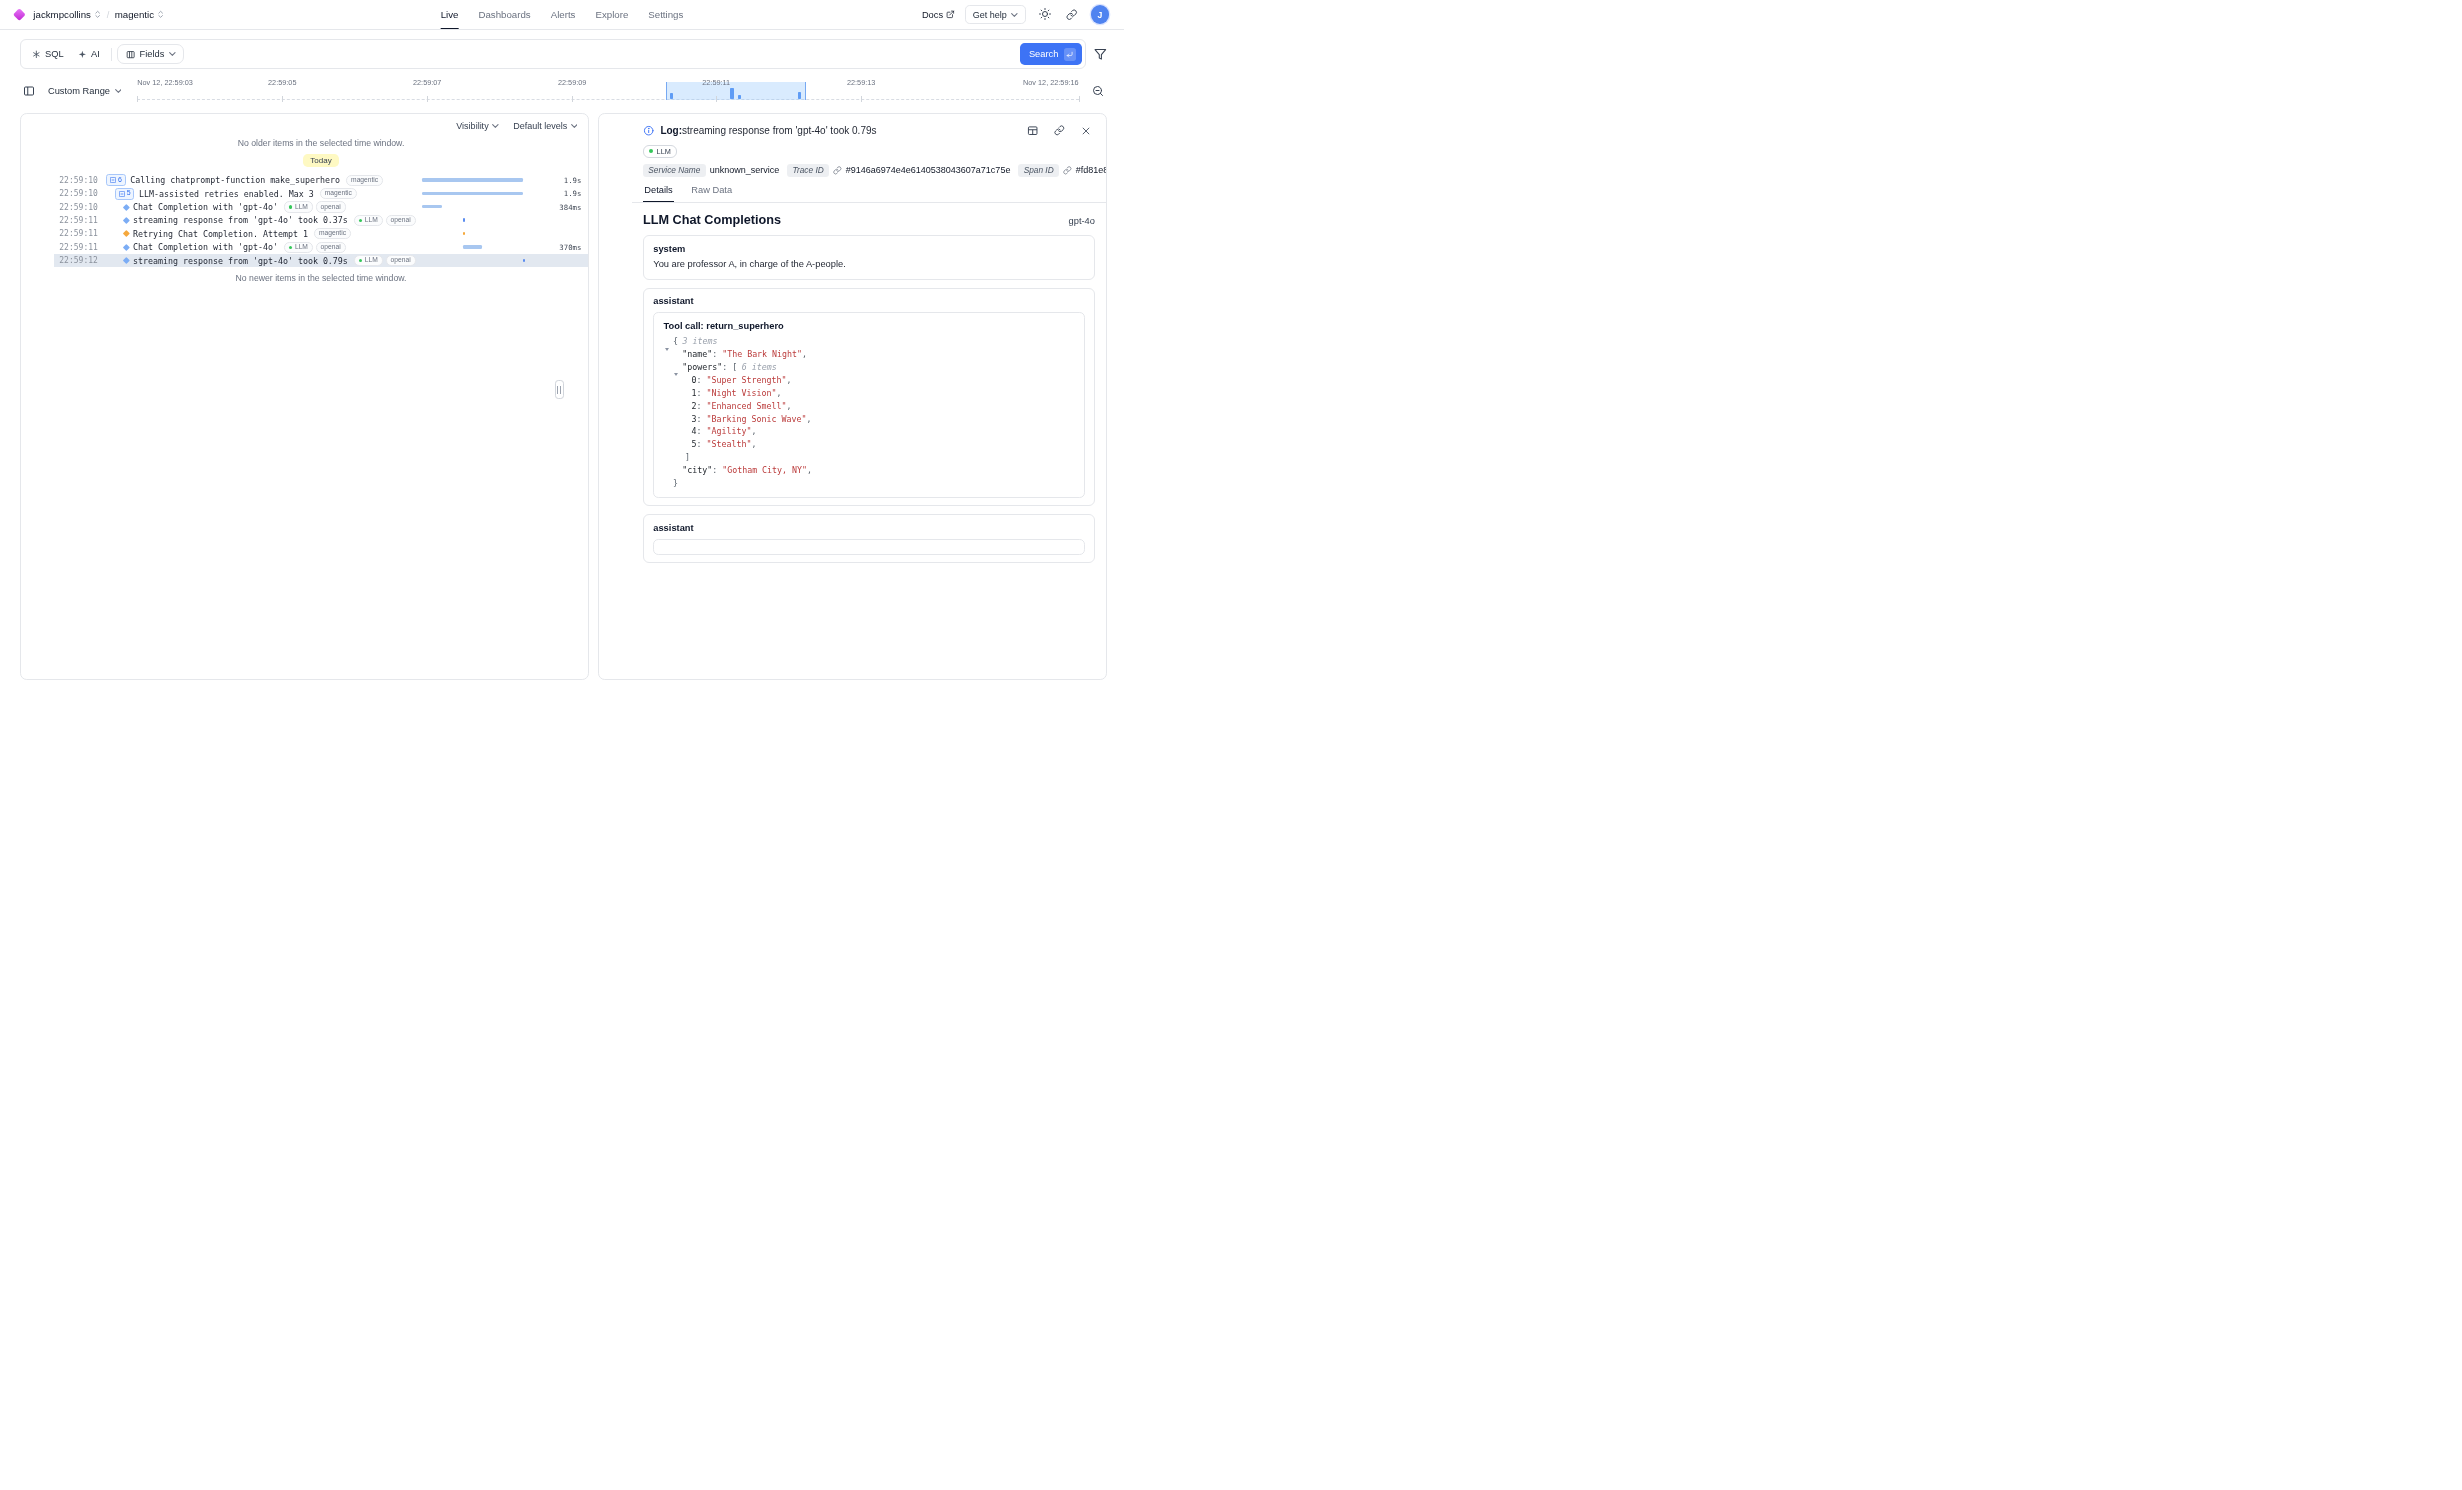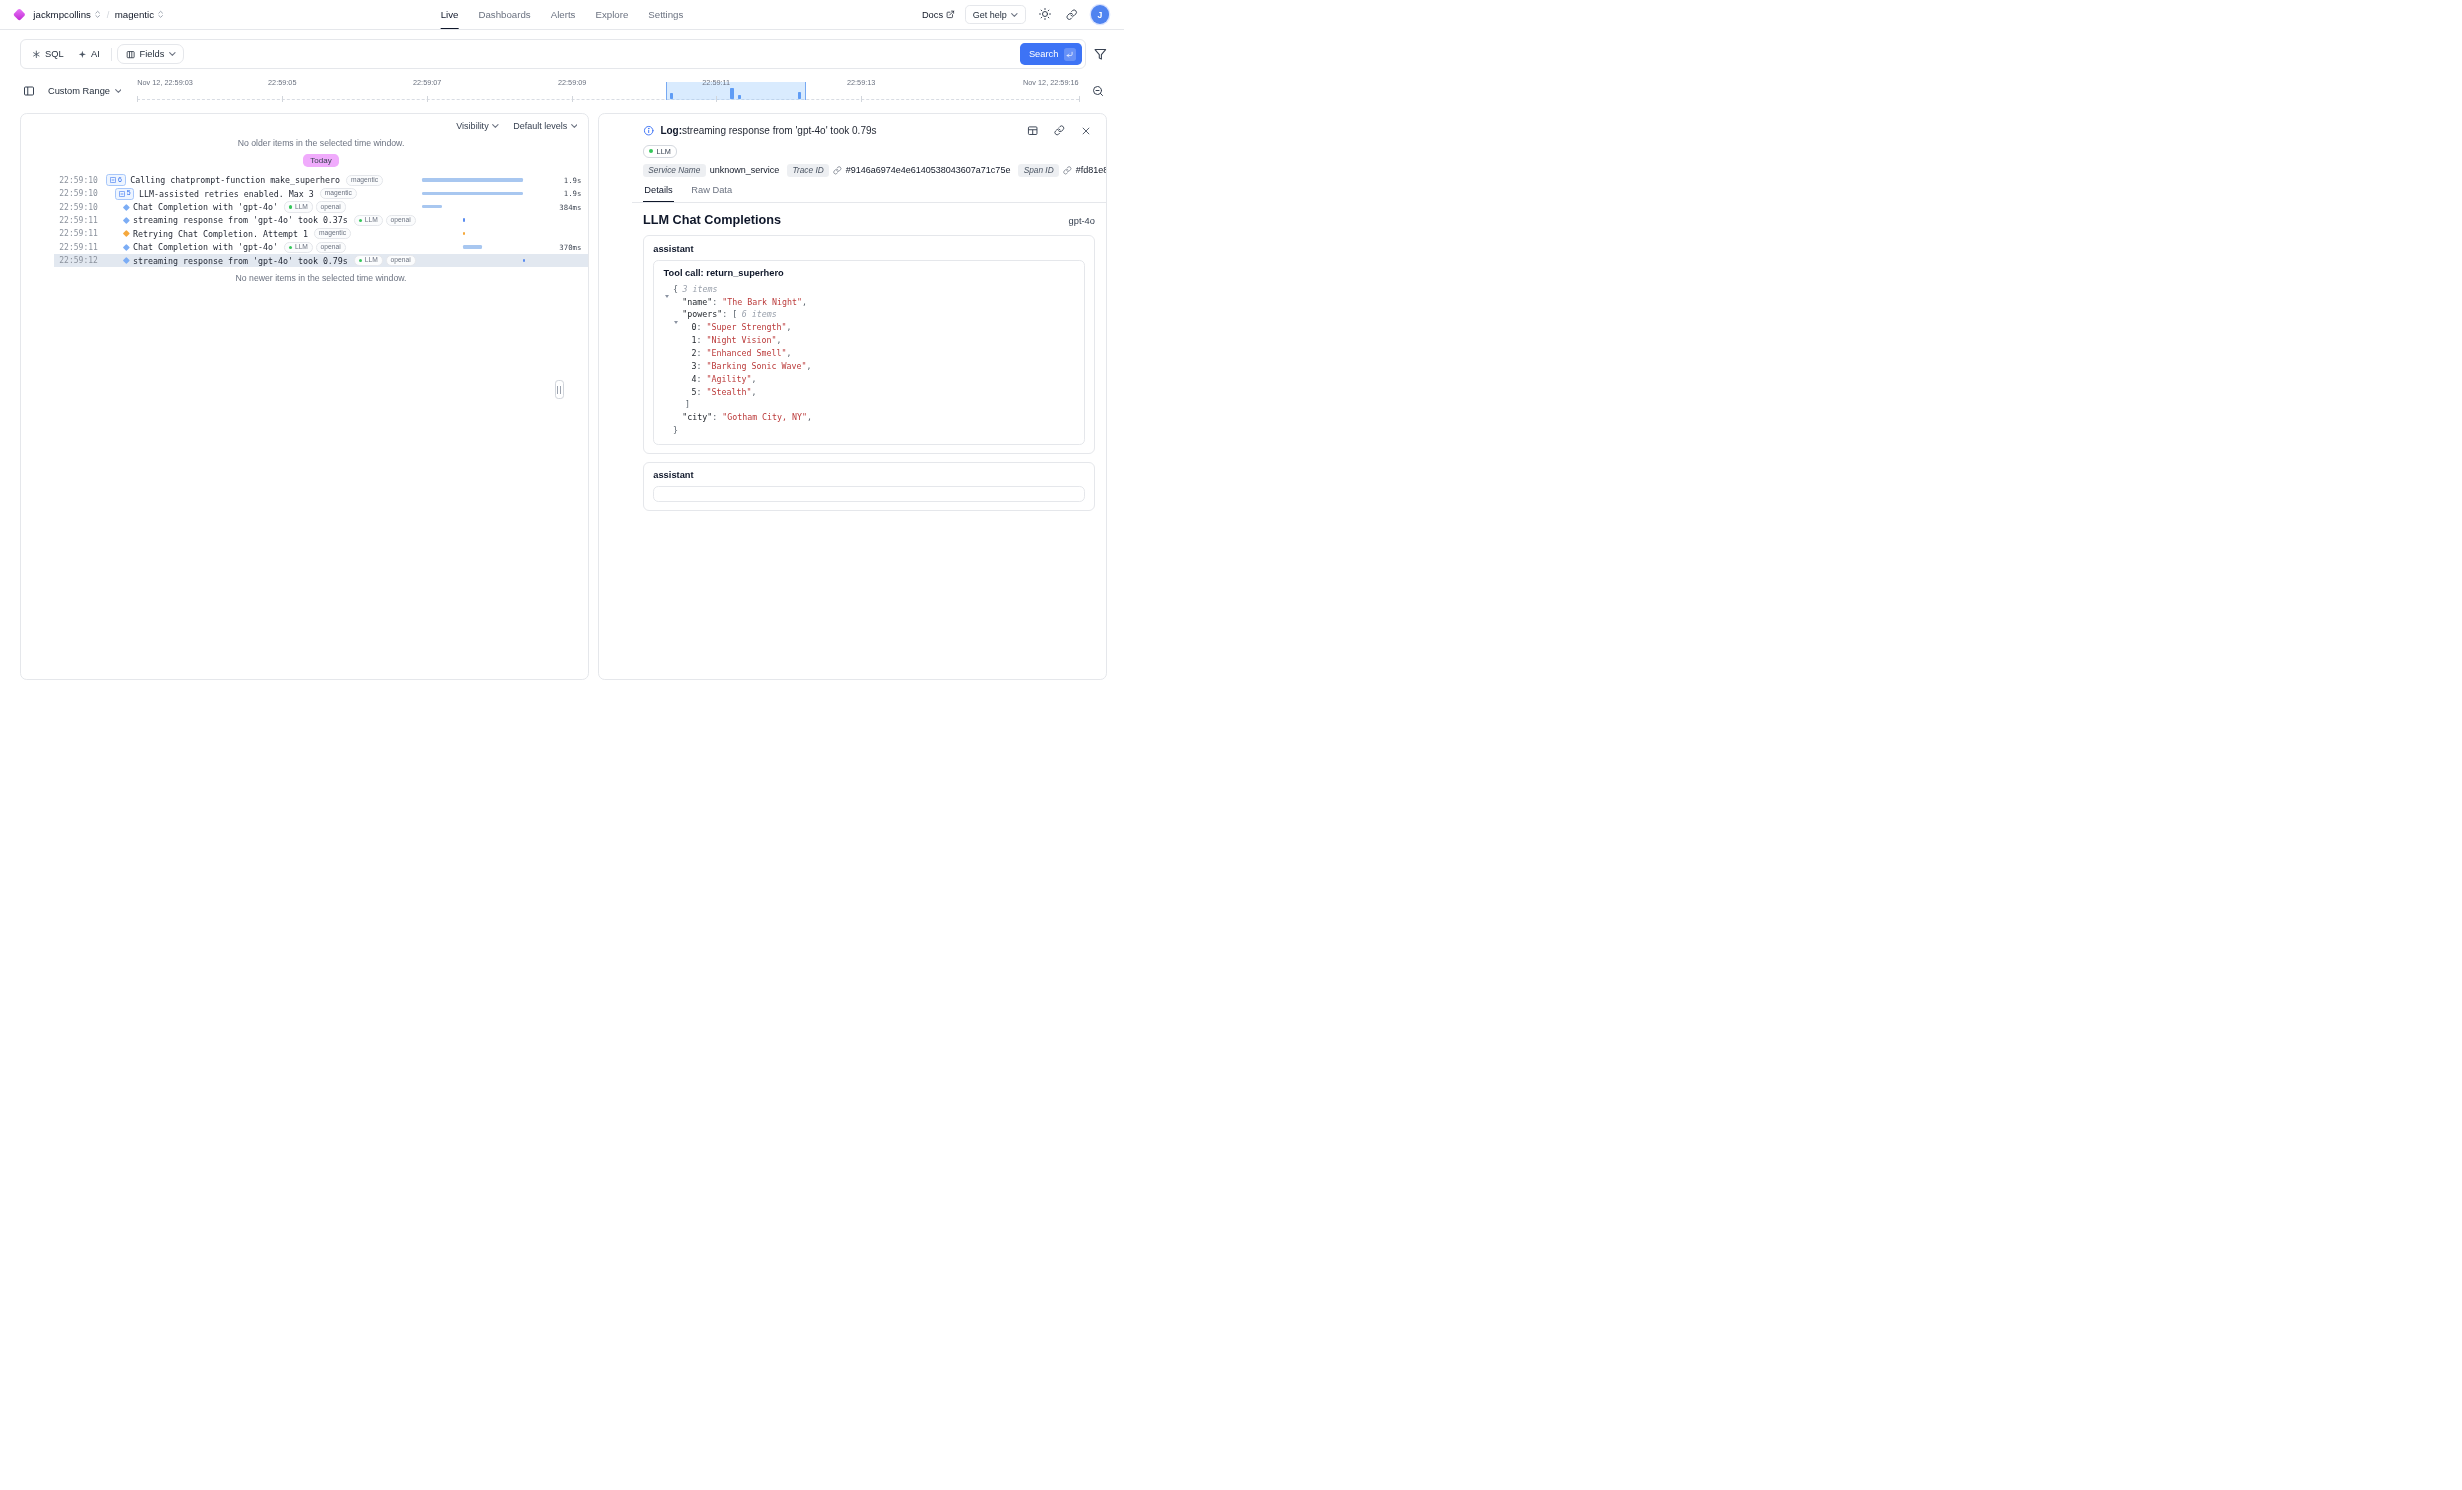--- a/index.html
+++ b/index.html
@@ -57,21 +57,21 @@
   .left-panel{width:534px;overflow:hidden;display:flex;flex-direction:column;}
   .right-panel{flex:1;overflow:hidden;display:flex;flex-direction:column;}
   .resizer{position:absolute;left:535px;top:267px;width:6.7px;height:17.4px;border:0.7px solid #d1d5db;border-radius:3.3px;background:#fff;display:flex;align-items:center;justify-content:center;cursor:col-resize;}
   .resizer::before{content:"";width:2px;height:8px;border-left:0.7px solid #9ca3af;border-right:0.7px solid #9ca3af;}
 
   
   .list-header{display:flex;justify-content:flex-end;gap:14.7px;align-items:center;padding:6.7px 10.7px 1.3px;}
   .ghost-sm{display:flex;align-items:center;gap:3.3px;font-size:9px;color:#374151;}
   .list-note{color:#6b7280;font-size:8.7px;text-align:center;margin-top:6px;}
   .today-wrap{text-align:center;margin:6px 0 6.7px;}
-  .today-pill{display:inline-block;background:#f0abfc;border-radius:4.7px;padding:2px 7.3px;font-size:8px;color:#374151;cursor:pointer;}
+  .today-pill{display:inline-block;background:#fef9c3;border-radius:4.7px;padding:2px 7.3px;font-size:8px;color:#374151;cursor:pointer;}
   .log-rows{display:flex;flex-direction:column;}
   .log-row{display:flex;align-items:center;height:13.4px;padding:0 6.7px 0 5.3px;font-family:"DejaVu Sans Mono","Liberation Mono",monospace;font-size:8.3px;cursor:pointer;}
   .log-row.selected{background:#e2e8f0;}
   .row-time{color:#8a919c;width:47px;flex:none;font-size:8px;}
   .row-indent{flex:none;display:inline-block;}
   .row-icon{flex:none;margin-right:4.7px;display:flex;align-items:center;}
   .count-badge{display:inline-flex;align-items:center;gap:2px;border:0.7px solid #a8c7fa;background:#eef5ff;color:#2a6af0;border-radius:2.7px;font-size:7px;font-family:"Liberation Sans",sans-serif;padding:0.7px 2.7px;line-height:1.2;cursor:pointer;}
   .diamond{width:4.7px;height:4.7px;background:#7cadf5;transform:rotate(45deg);border-radius:0.7px;display:inline-block;}
   .diamond.orange{background:#f5a83c;}
   .row-text{white-space:nowrap;color:#1f2430;}
@@ -500,20 +500,24 @@
         <span class="detail-tab active">Details</span>
         <span class="detail-tab">Raw Data</span>
       </div>
 
       <div class="detail-body">
         <div class="section-head">
           <span class="section-title">LLM Chat Completions</span>
           <span class="section-model">gpt-4o</span>
         </div>
 
+        <div class="msg-card">
+          <div class="msg-role">system</div>
+          <div class="msg-body">You are professor A, in charge of the A-people.</div>
+        </div>
 
 
         <div class="msg-card">
           <div class="msg-role">assistant</div>
           <div class="tool-call-card">
             <div class="tool-call-title">Tool call: return_superhero</div>
             <div class="json-tree">
                 <div class="jline" style="padding-left: 0px;"><span class="caret-icon"></span><span class="jpunct">{</span><span class="jmeta">3 items</span></div>
                 <div class="jline" style="padding-left: 9.3px;"><span class="jkey">"name"</span><span class="jpunct">: </span><span class="jstr">"The Bark Night"</span><span class="jpunct">,</span></div>
                 <div class="jline" style="padding-left: 9.3px;"><span class="caret-icon"></span><span class="jkey">"powers"</span><span class="jpunct">: [</span><span class="jmeta">6 items</span></div>

